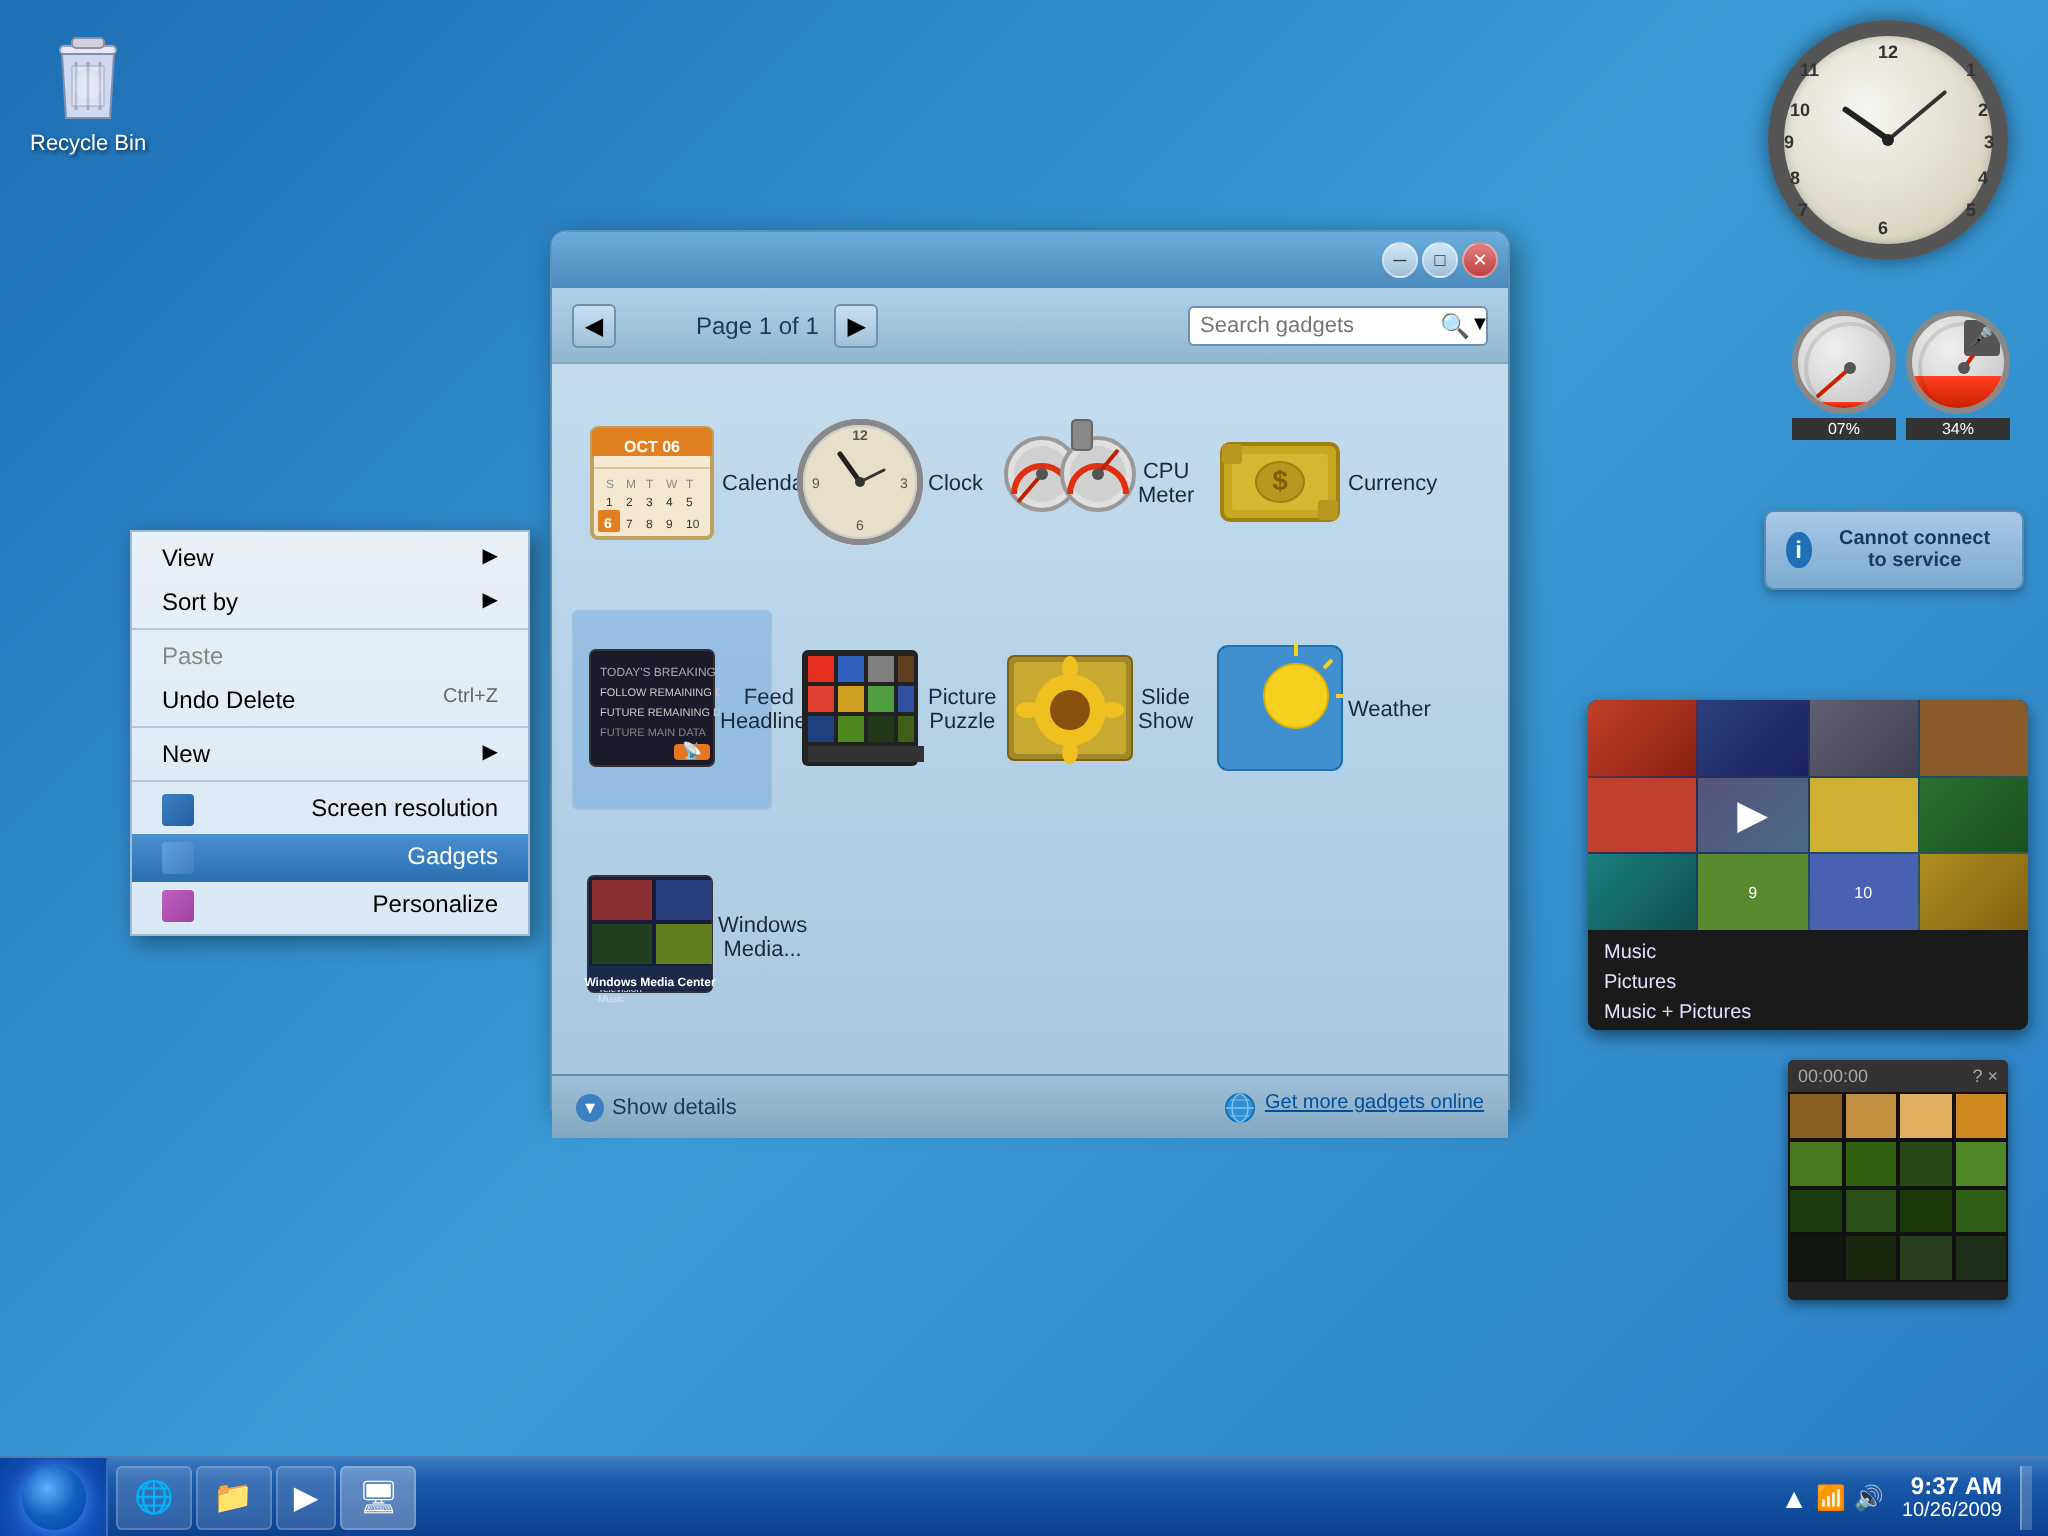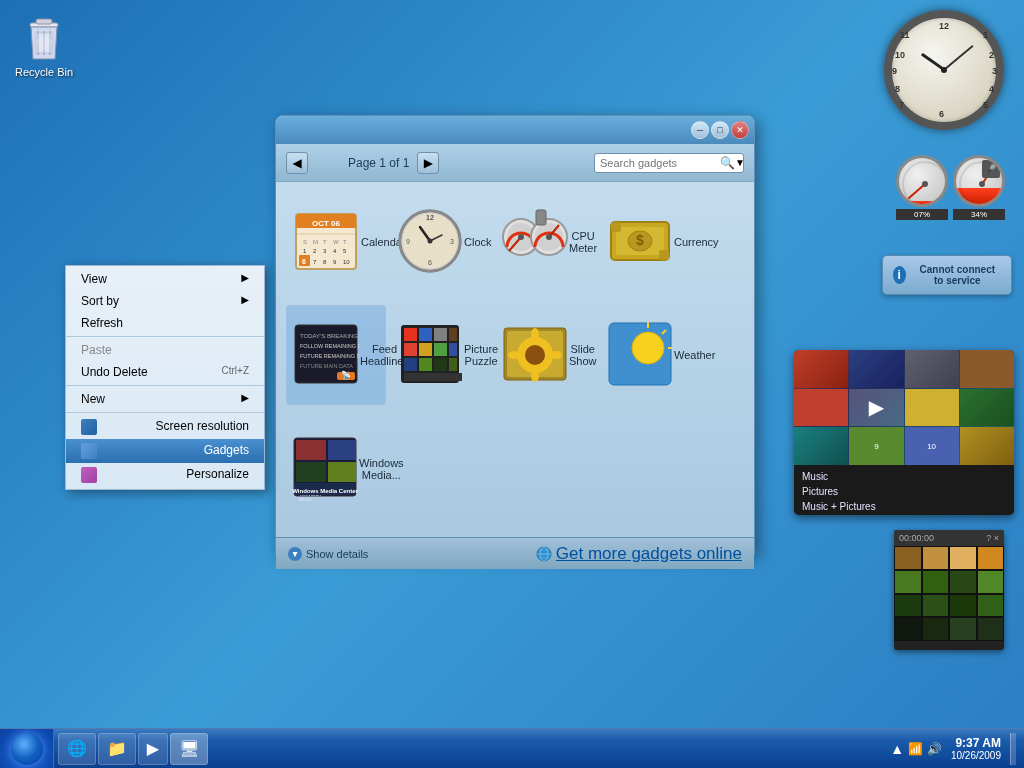--- a/index.html
+++ b/index.html
@@ -361,26 +361,25 @@
     .show-details-btn {
       display: flex;
       align-items: center;
       gap: 4px;
       font-size: 11px;
       color: #1a3a5a;
       cursor: pointer;
     }
     .get-more-link {
       margin-left: auto;
-      font-size: 17px;
+      font-size: 10px;
       color: #0050a0;
       text-decoration: underline;
       cursor: pointer;
       display: flex;
-      align-items: center;
       gap: 4px;
     }
     .get-more-link .globe-icon {
       width: 16px;
       height: 16px;
     }
 
     
     #rss-widget {
       position: absolute;
@@ -703,23 +702,20 @@
   </div>
 
   <div id="context-menu">
     <div class="ctx-item">
       <span>View</span>
       <span class="ctx-arrow">▶</span>
     </div>
     <div class="ctx-item">
       <span>Sort by</span>
       <span class="ctx-arrow">▶</span>
-    </div>
-    <div class="ctx-item">
-      <span>Refresh</span>
     </div>
     <div class="ctx-item separator"></div>
     <div class="ctx-item" style="color:#888;">
       <span>Paste</span>
     </div>
     <div class="ctx-item">
       <span>Undo Delete</span>
       <span class="ctx-shortcut">Ctrl+Z</span>
     </div>
     <div class="ctx-item separator"></div>

